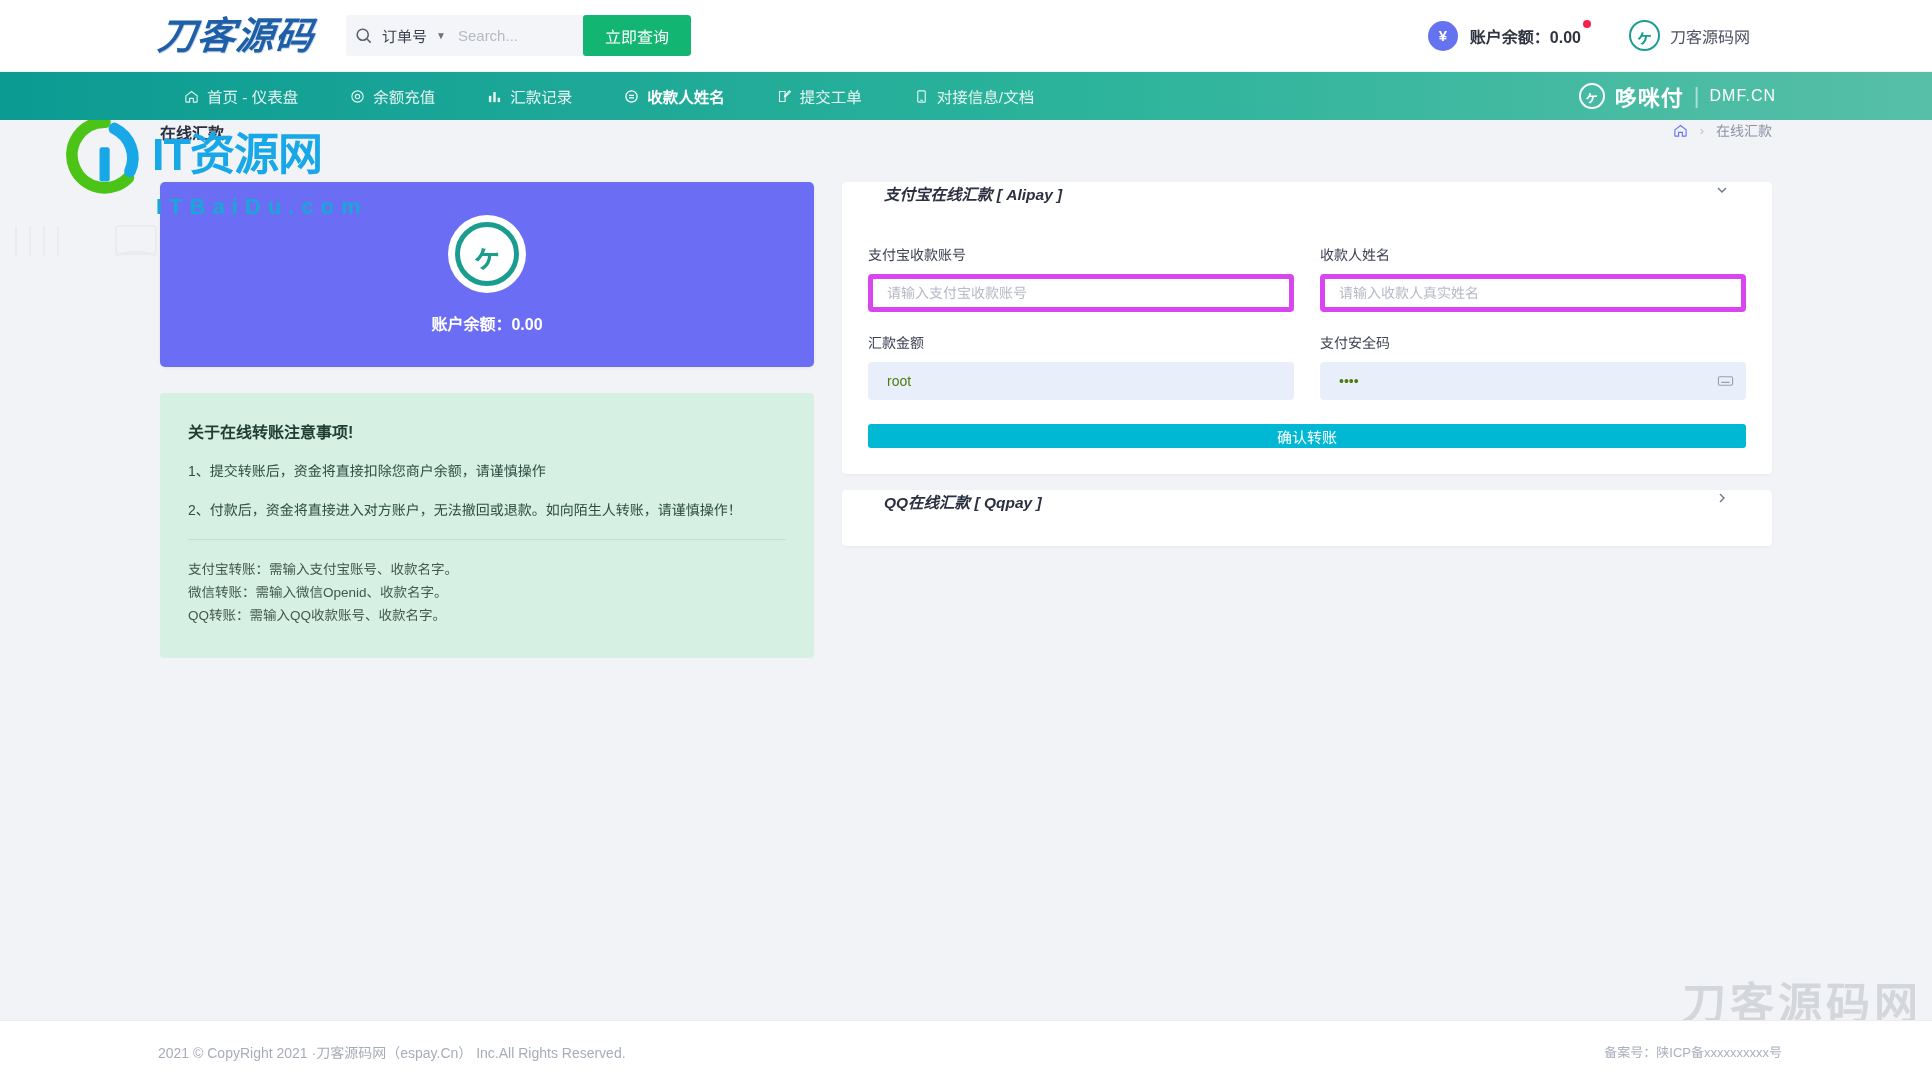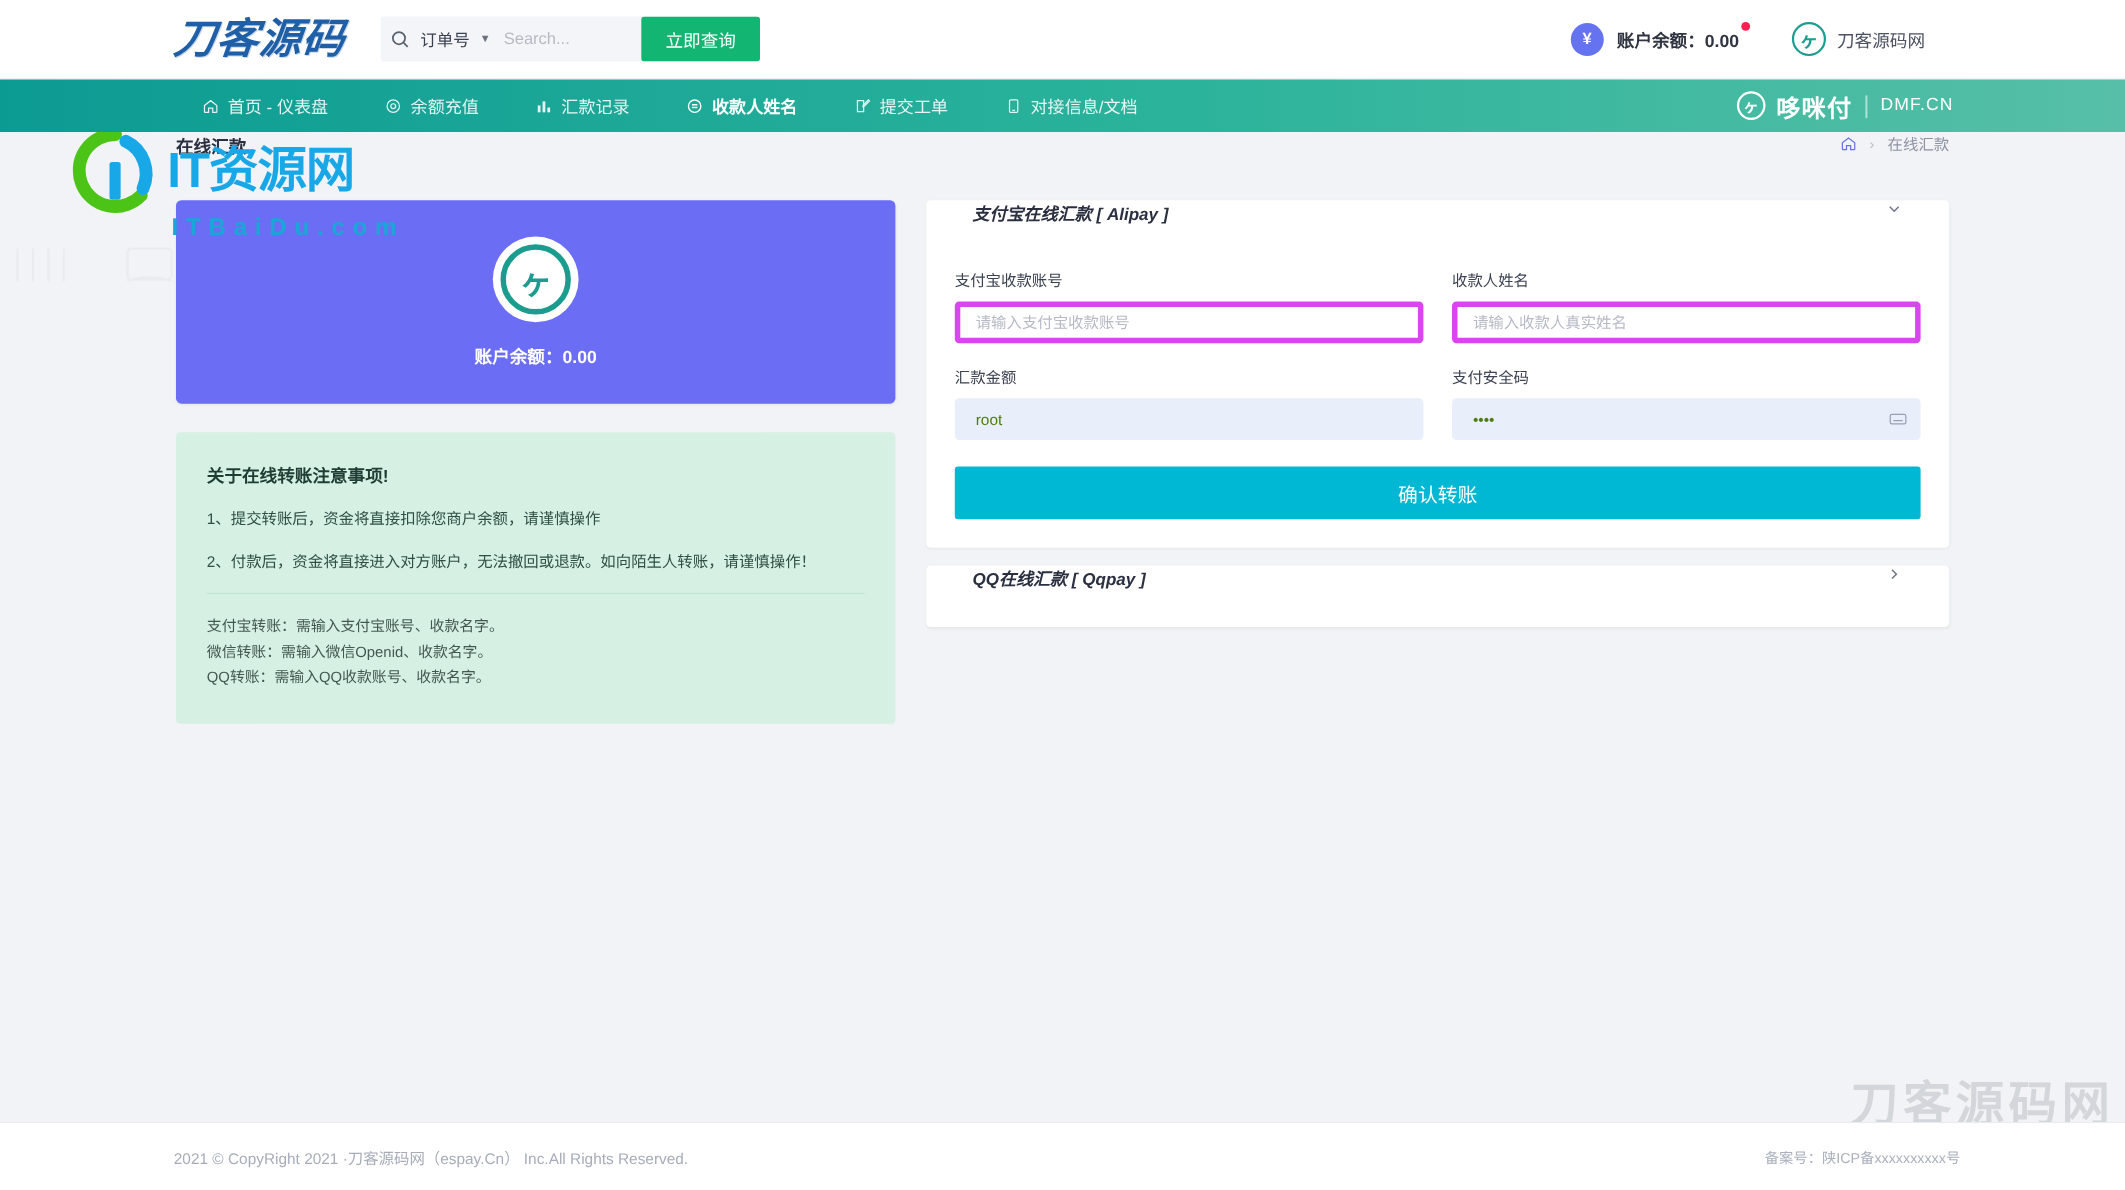--- a/index.html
+++ b/index.html
@@ -265,24 +265,24 @@
     background: #fff;
   }
   .input::placeholder { color: #b6bac6; }
   .input.filled { background: #e9eefb; border-color: #e9eefb; }
   .pw-wrap { position: relative; }
   .pw-icon {
     position: absolute; right: 12px; top: 50%; transform: translateY(-50%);
     color: #9aa0b0; display: flex;
   }
   .confirm-btn {
-    width: 100%; height: 48px;
+    width: 100%; height: 24px;
     background: #00b8d4;
     border: 0; border-radius: 3px;
-    color: #fff; font-size: 18px;
+    color: #fff; font-size: 15px;
     font-family: inherit;
     cursor: pointer;
     margin-top: 4px;
   }
 
   
   .footer {
     position: absolute; left: 0; right: 0; bottom: 0;
     height: 62px;
     background: #ffffff;

